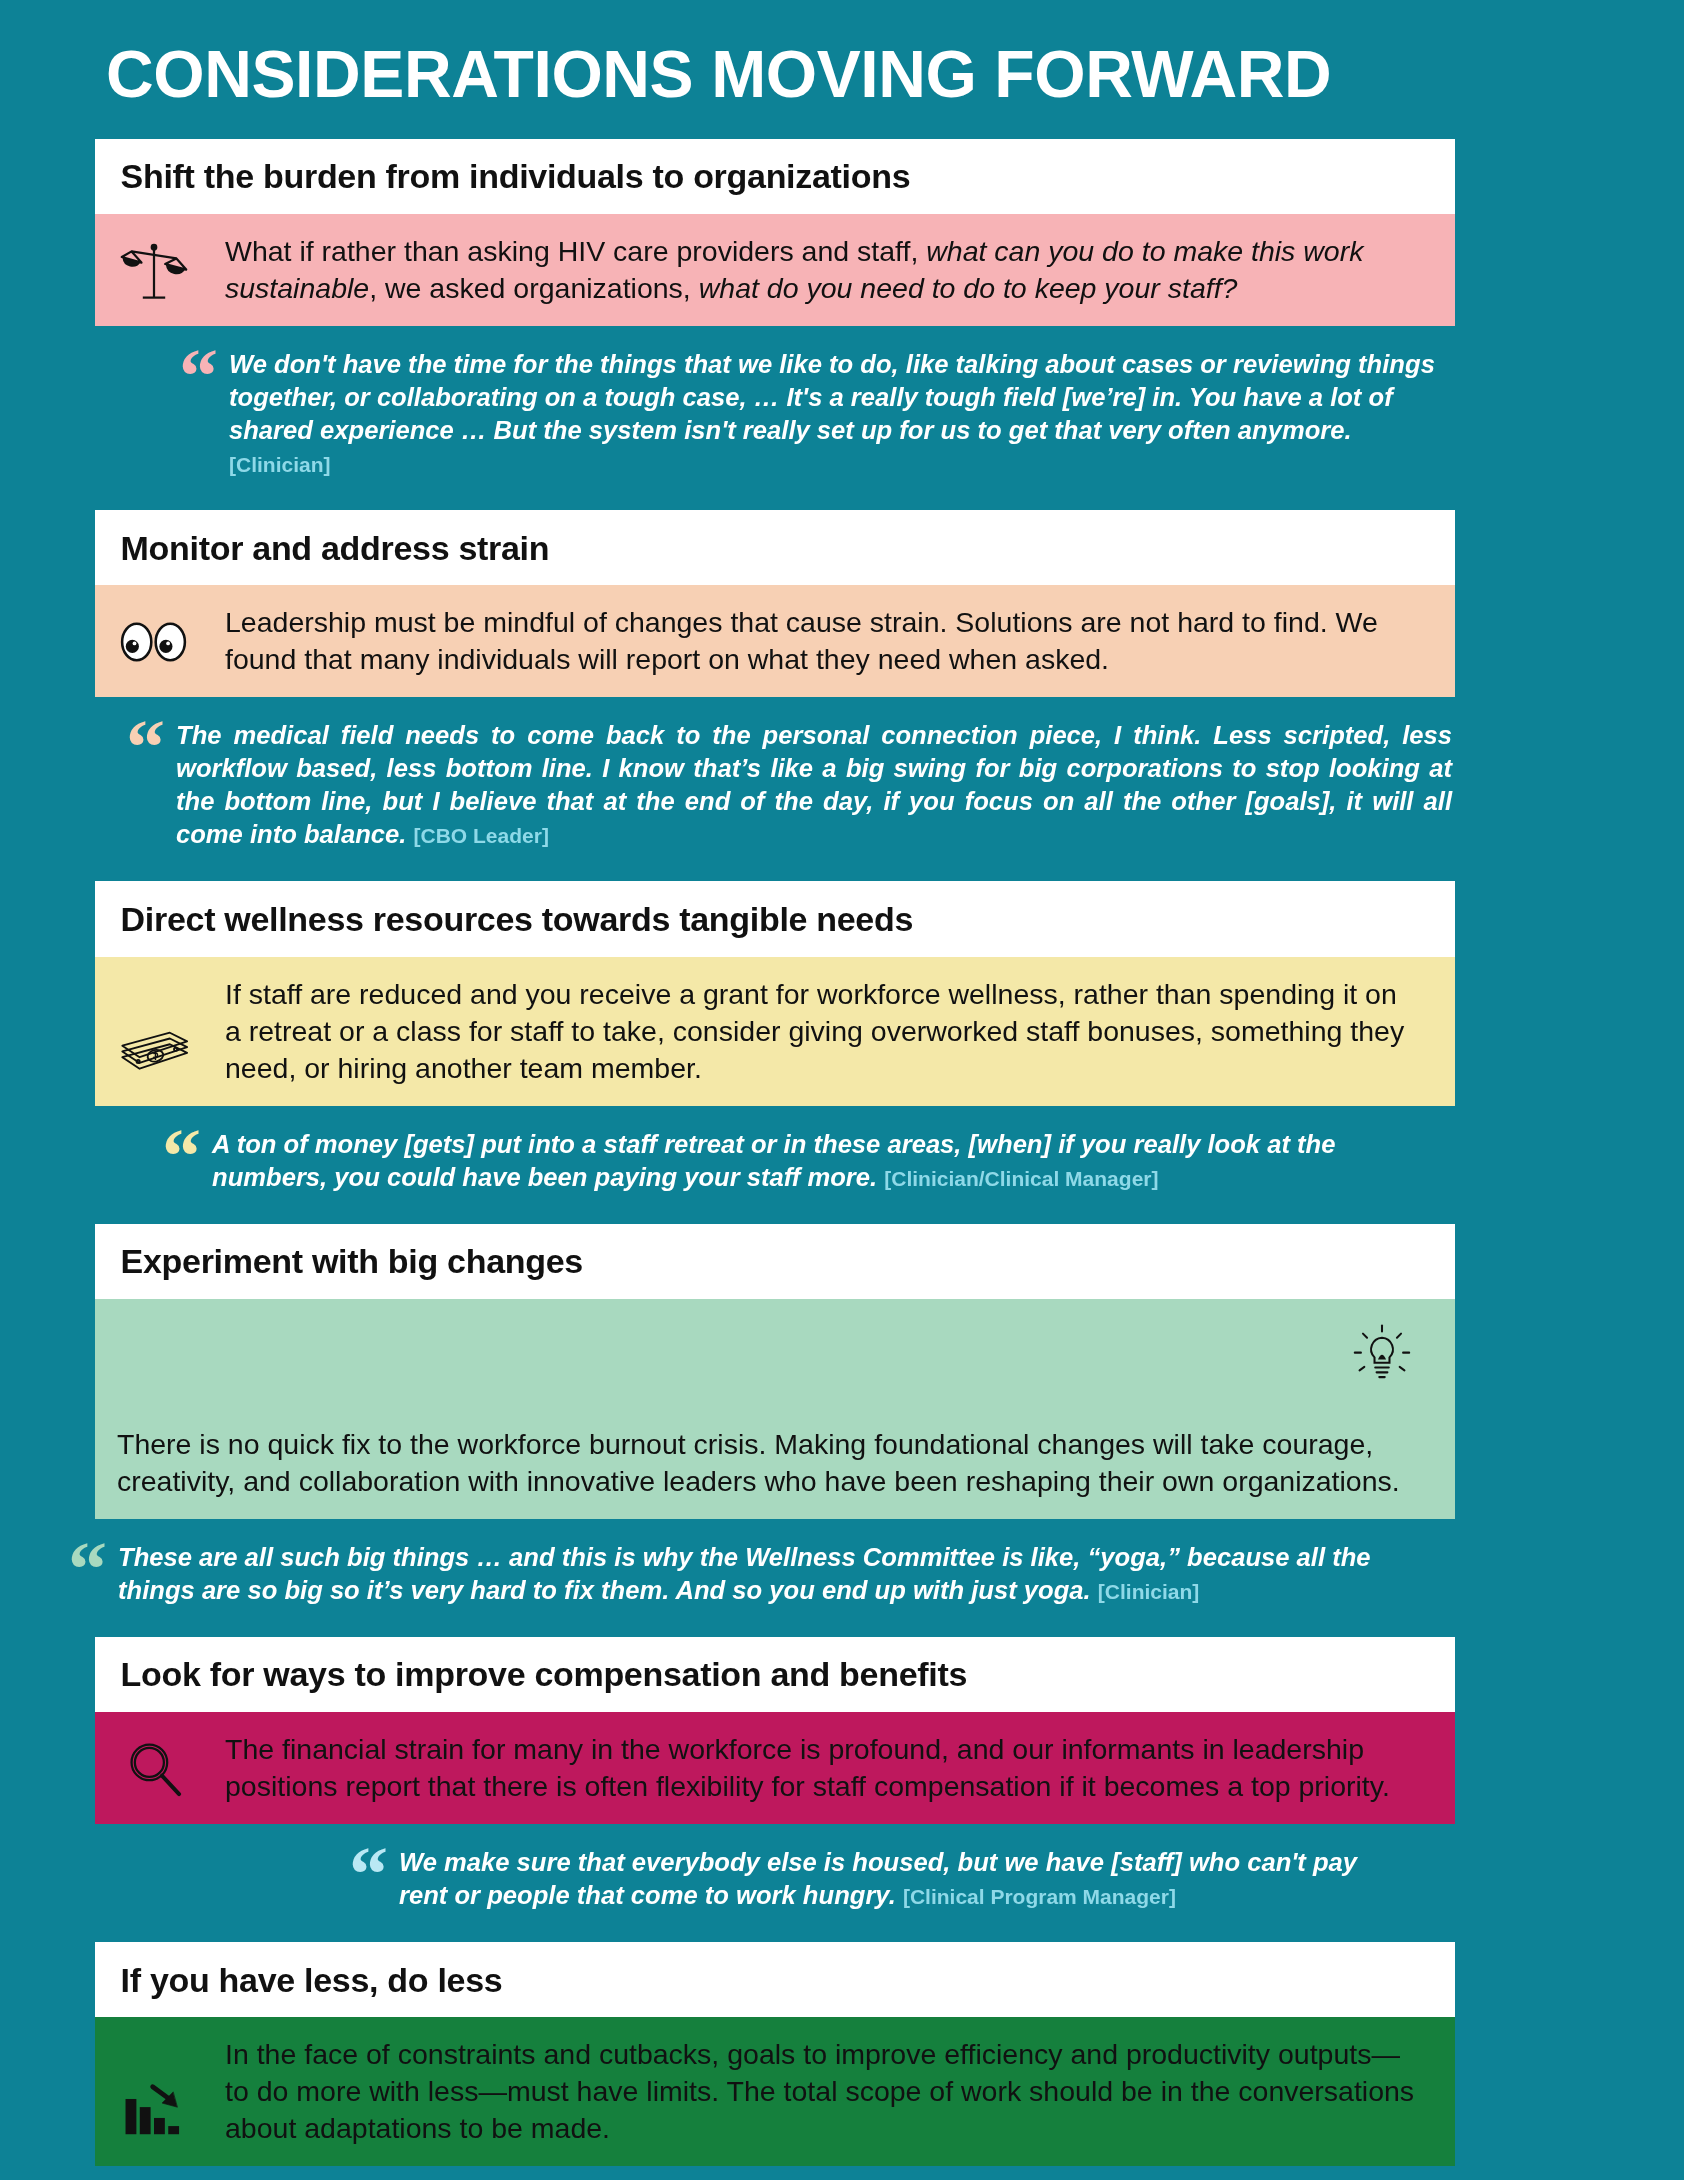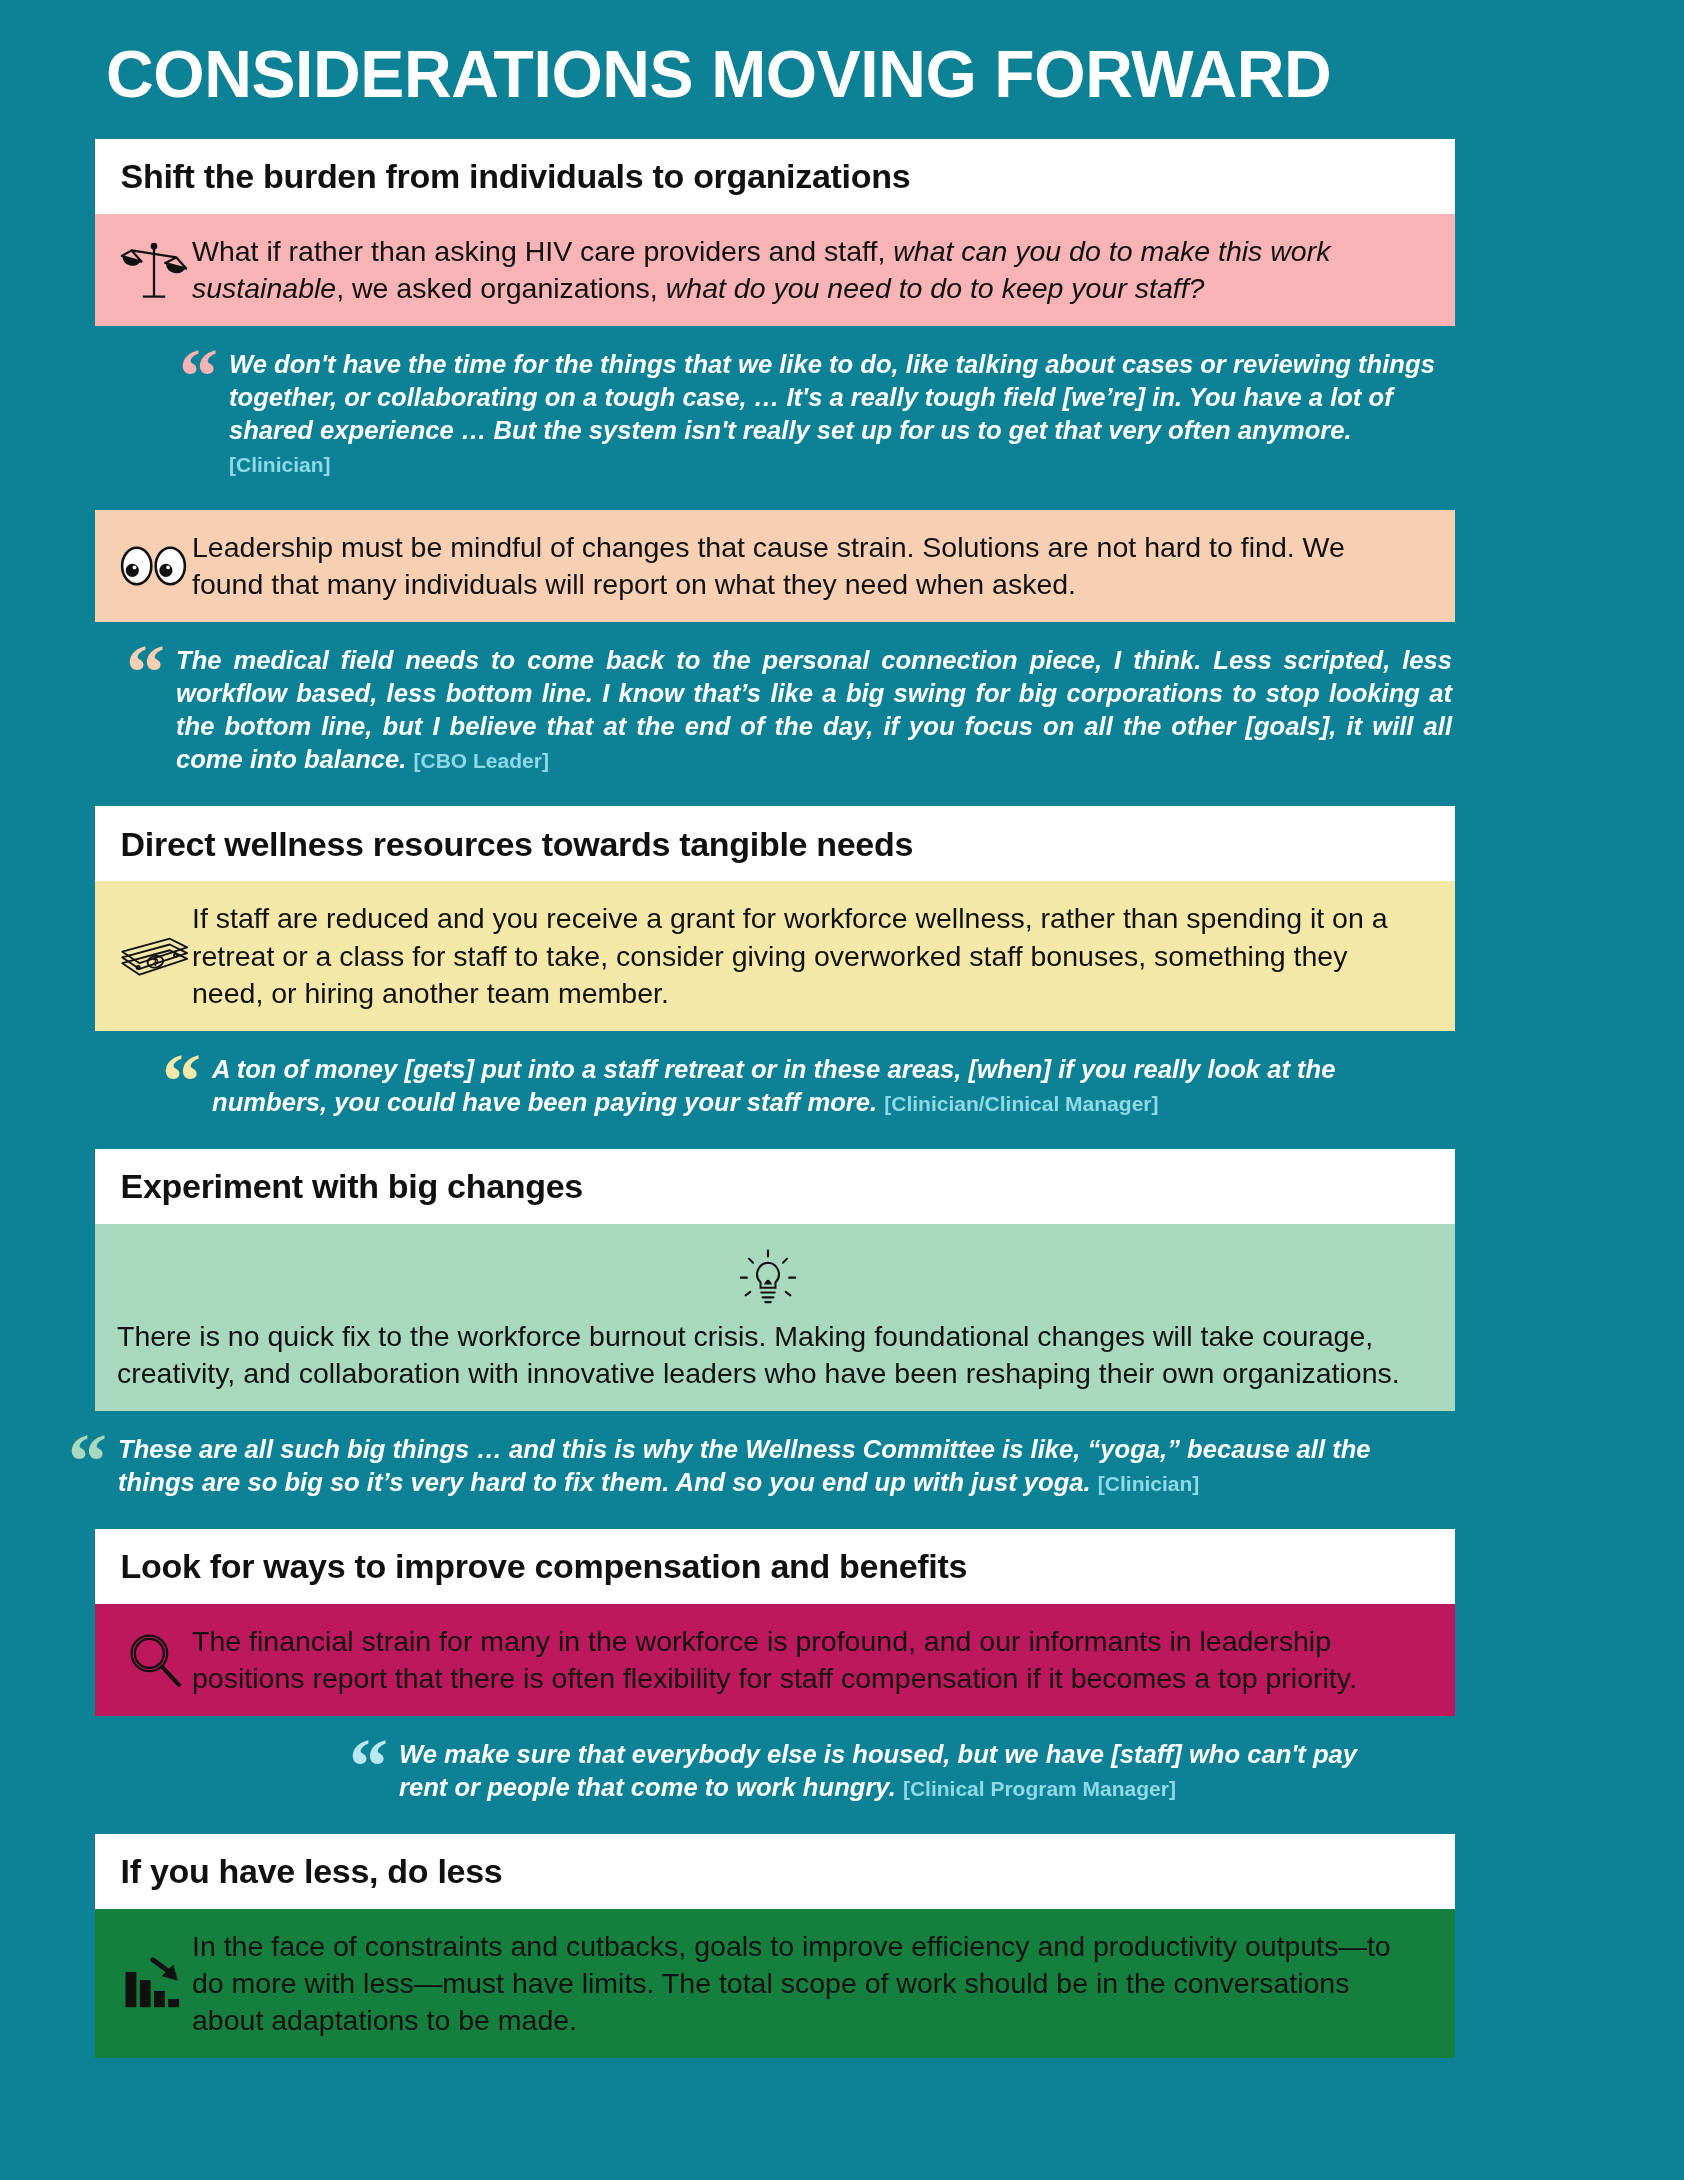--- a/index.html
+++ b/index.html
@@ -46,22 +46,22 @@
     font-weight: bold;
     color: #111111;
     line-height: 1.05;
     letter-spacing: -0.3px;
   }
 
   .sec-body {
     margin: 0 46px 0 95px;
     padding: 19px 37px 19px 22px;
     display: flex;
-    align-items: center;
-    gap: 2px;
+    align-items: flex-end;
+    gap: 35px;
   }
   .sec-body-icon {
     flex: 0 0 auto;
     width: 73px;
     height: 73px;
     display: flex;
     align-items: center;
     justify-content: center;
   }
   .sec-body-icon svg { display: block; }
@@ -140,20 +140,23 @@
   </svg>
           </span>
           <div class="sec-body-text"><span>What if rather than asking HIV care providers and staff, </span><i>what can you do to make this work sustainable</i><span>, we asked organizations, </span><i>what do you need to do to keep your staff?</i></div>
         </div>
         <div class="quote q-indent-1">
           <span class="quote-mark" style="color: rgb(247, 179, 182);">“</span>
           <div class="quote-text"><span>We don't have the time for the things that we like to do, like talking about cases or reviewing things together, or collaborating on a tough case, … It's a really tough field [we’re] in. You have a lot of shared experience … But the system isn't really set up for us to get that very often anymore.</span> <span class="attr" style="color: rgb(143, 217, 232);">[Clinician]</span></div>
         </div>
       </div>
       <div class="section">
+        <div class="sec-header">
+          <div class="sec-header-title">Monitor and address strain</div>
+        </div>
         <div class="sec-body" style="background: rgb(247, 208, 180);">
           <span class="sec-body-icon">
             <svg id="tpl-eyes-icon" viewBox="0 0 100 60" width="73" height="44" aria-hidden="true">
     <ellipse cx="27" cy="30" rx="20" ry="25" fill="#fff" stroke="#111" stroke-width="3.5"></ellipse>
     <ellipse cx="73" cy="30" rx="20" ry="25" fill="#fff" stroke="#111" stroke-width="3.5"></ellipse>
     <circle cx="21" cy="36" r="9" fill="#111"></circle>
     <circle cx="67" cy="36" r="9" fill="#111"></circle>
     <circle cx="24" cy="32" r="2.6" fill="#fff"></circle>
     <circle cx="70" cy="32" r="2.6" fill="#fff"></circle>
   </svg>

